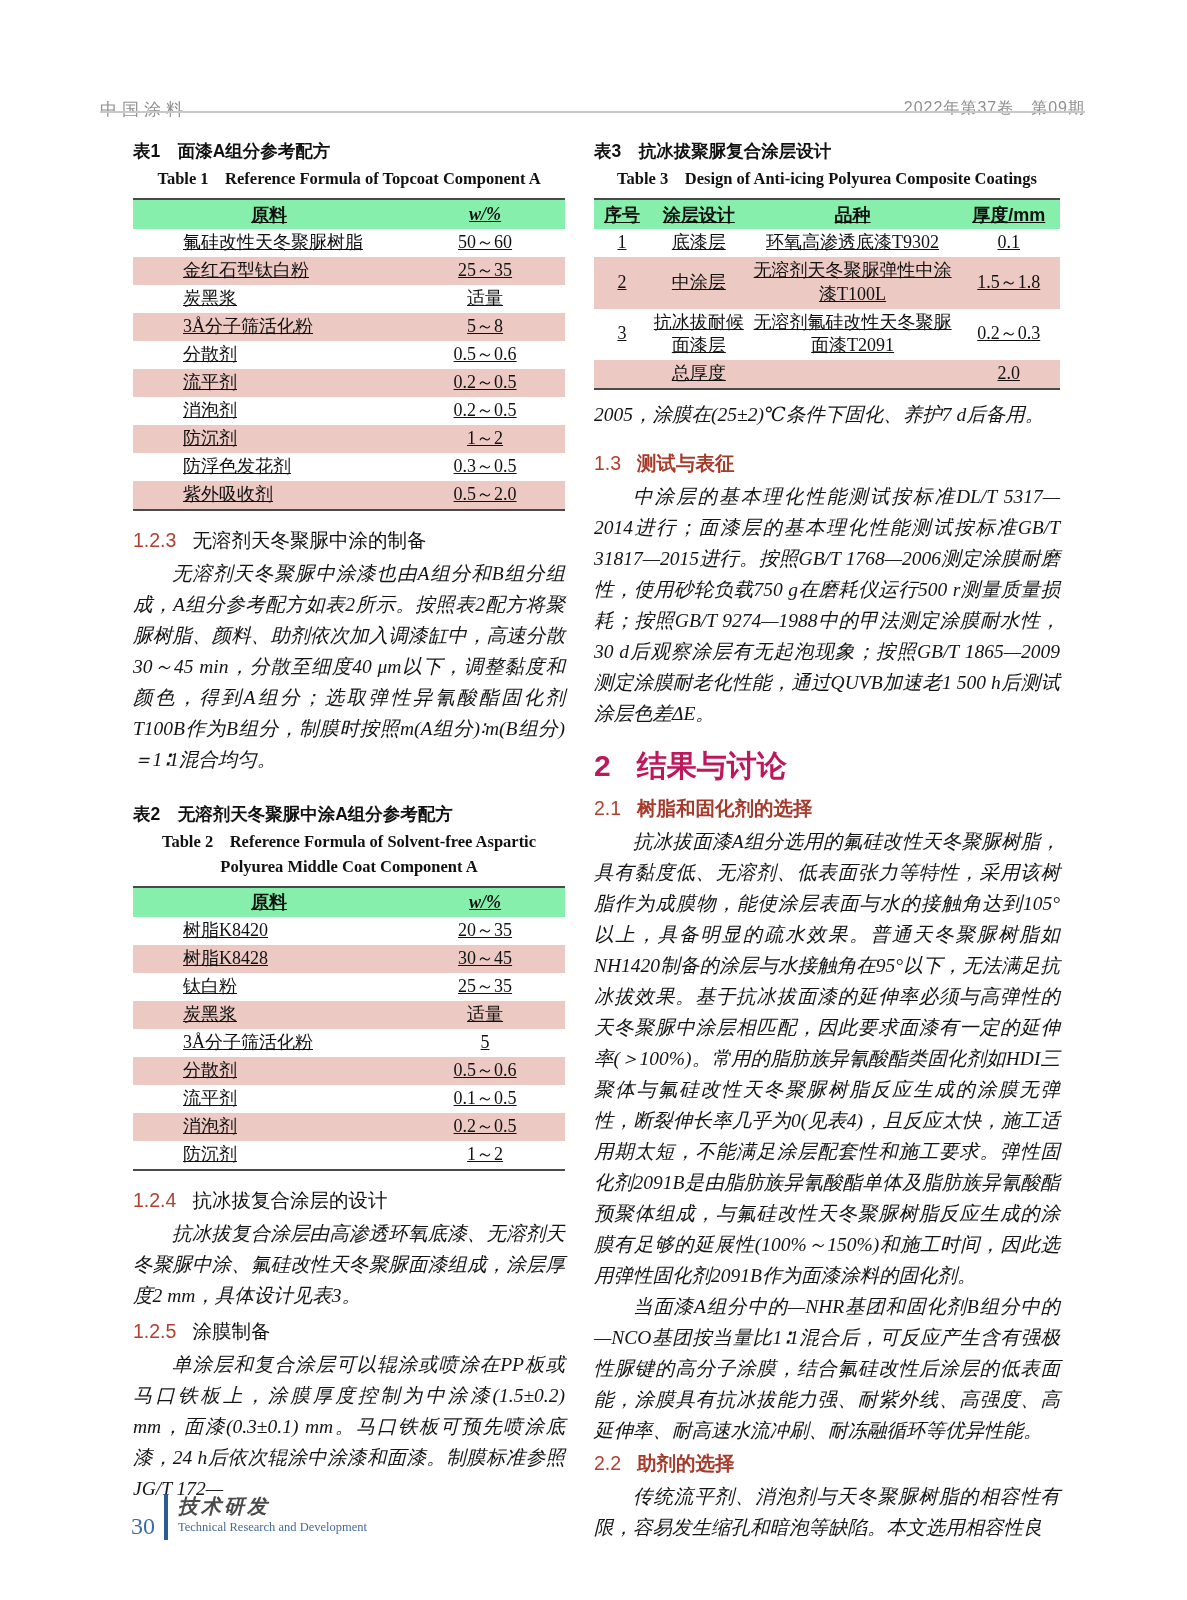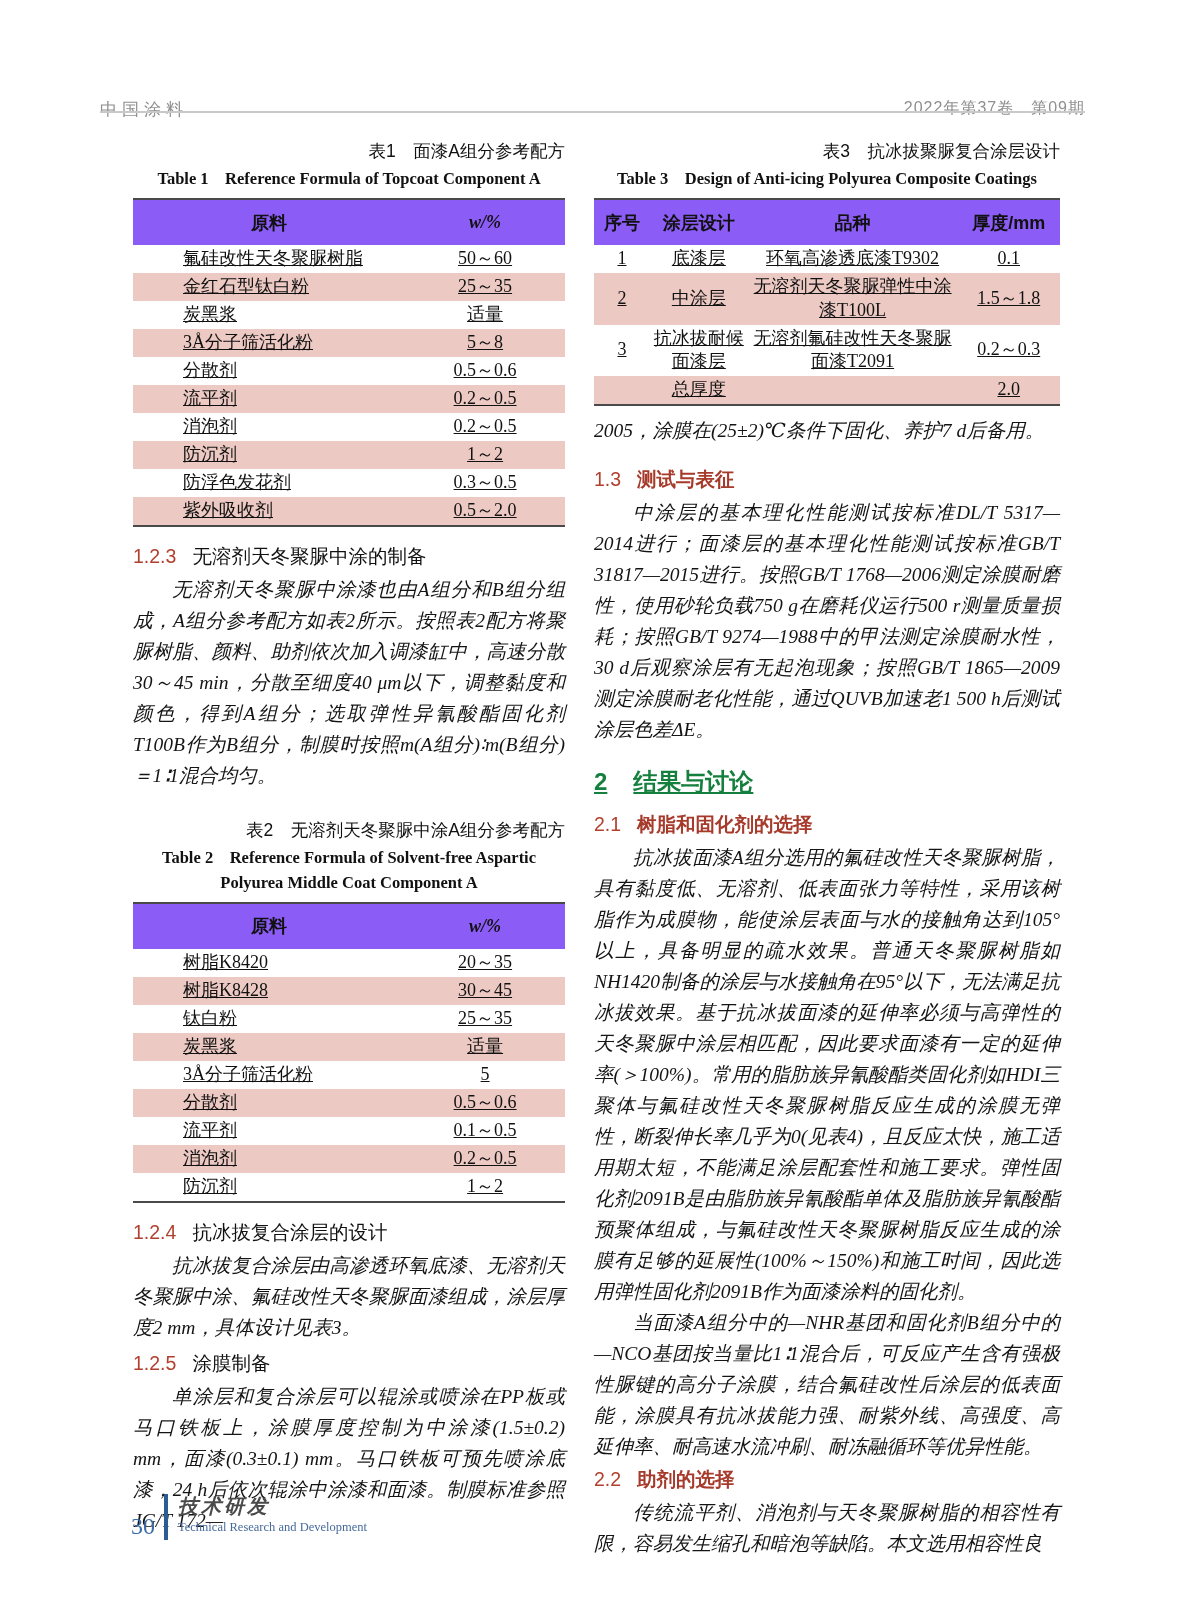--- a/index.html
+++ b/index.html
@@ -12,52 +12,52 @@
   .runhead .journal{float:left;font-size:17px;letter-spacing:5px;}
   .runhead .issue{float:right;font-size:16px;letter-spacing:1px;}
   .runrule{position:absolute;left:100px;right:102px;top:111px;border-top:2px solid #c9c9c9;}
 
   
   .col{position:absolute;top:132px;}
   #col-left{left:133px;width:432px;}
   #col-right{left:594px;width:466px;}
 
   
-  .cap-zh{font-family:"Liberation Sans","DejaVu Sans",sans-serif;font-weight:normal;
-          font-size:17.5px;line-height:26px;text-align:right;margin:6px 0 2px 0;color:#111;}
+  .cap-zh{font-family:"Liberation Sans","DejaVu Sans",sans-serif;font-weight:bold;
+          font-size:17.5px;line-height:26px;text-align:left;margin:6px 0 2px 0;color:#111;}
   .cap-en{font-family:"Liberation Serif","DejaVu Serif",serif;font-weight:bold;
           font-size:16.5px;line-height:25px;text-align:center;margin:0 0 7px 0;color:#111;}
 
   
   table.paper-table{border-collapse:collapse;width:100%;
         border-top:2px solid #4a4a4a;border-bottom:2px solid #4a4a4a;
         font-size:18px;color:#111;}
-  table.paper-table thead th{background:#8b5cf6;font-weight:bold;height:29px;
-        font-family:"Liberation Sans","DejaVu Sans",sans-serif;text-align:center;padding:8px 2px;}
+  table.paper-table thead th{background:#86efac;font-weight:bold;height:29px;
+        font-family:"Liberation Sans","DejaVu Sans",sans-serif;text-align:center;padding:0 2px;text-decoration:underline;}
   table.paper-table tbody td{text-align:center;padding:2px 2px;line-height:1.32;text-decoration:underline;}
   table.paper-table tbody tr{height:28px;}
   table.paper-table tbody tr:nth-child(even){background:#ecc9c3;}
 
   .tbl-2col thead th:first-child{width:63%;}
   .tbl-2col thead th:last-child{font-family:"Liberation Serif","DejaVu Serif",serif;
         font-style:italic;font-weight:bold;}
   .tbl-2col tbody td:first-child{text-align:left;padding-left:50px;}
 
   .tbl-4col th:nth-child(1),.tbl-4col td:nth-child(1){width:12%;}
   .tbl-4col th:nth-child(2),.tbl-4col td:nth-child(2){width:21%;}
   .tbl-4col th:nth-child(3),.tbl-4col td:nth-child(3){width:45%;}
   .tbl-4col th:nth-child(4),.tbl-4col td:nth-child(4){width:22%;}
 
   
   .h-sub{margin:14px 0 2px 0;font-size:19.5px;line-height:30px;}
   .h-sub .num{color:#b2402f;font-family:"Liberation Sans","DejaVu Sans",sans-serif;margin-right:16px;}
   .h-sub .t-black{color:#111;font-family:"Liberation Serif","DejaVu Serif",serif;}
   .h-sub .t-red{color:#a63a2b;font-weight:bold;font-family:"Liberation Sans","DejaVu Sans",sans-serif;}
-  .h-main{margin:18px 0 8px 0;font-size:24px;line-height:38px;color:#15803d;font-weight:bold;
-          font-family:"Liberation Sans","DejaVu Sans",sans-serif;text-decoration:underline;}
+  .h-main{margin:18px 0 8px 0;font-size:30px;line-height:38px;color:#be185d;font-weight:bold;
+          font-family:"Liberation Sans","DejaVu Sans",sans-serif;}
   .h-main .num{margin-right:26px;}
 
   
   .para{font-size:19.5px;line-height:31px;text-align:justify;margin:0;color:#141414;
         text-indent:2em;font-style:italic;}
   .para.noindent{text-indent:0;}
 
   
   .footer{position:absolute;left:131px;top:1494px;display:flex;align-items:flex-start;}
   .footer .pageno{font-size:24px;color:#3c6ca6;font-family:"Liberation Serif","DejaVu Serif",serif;

